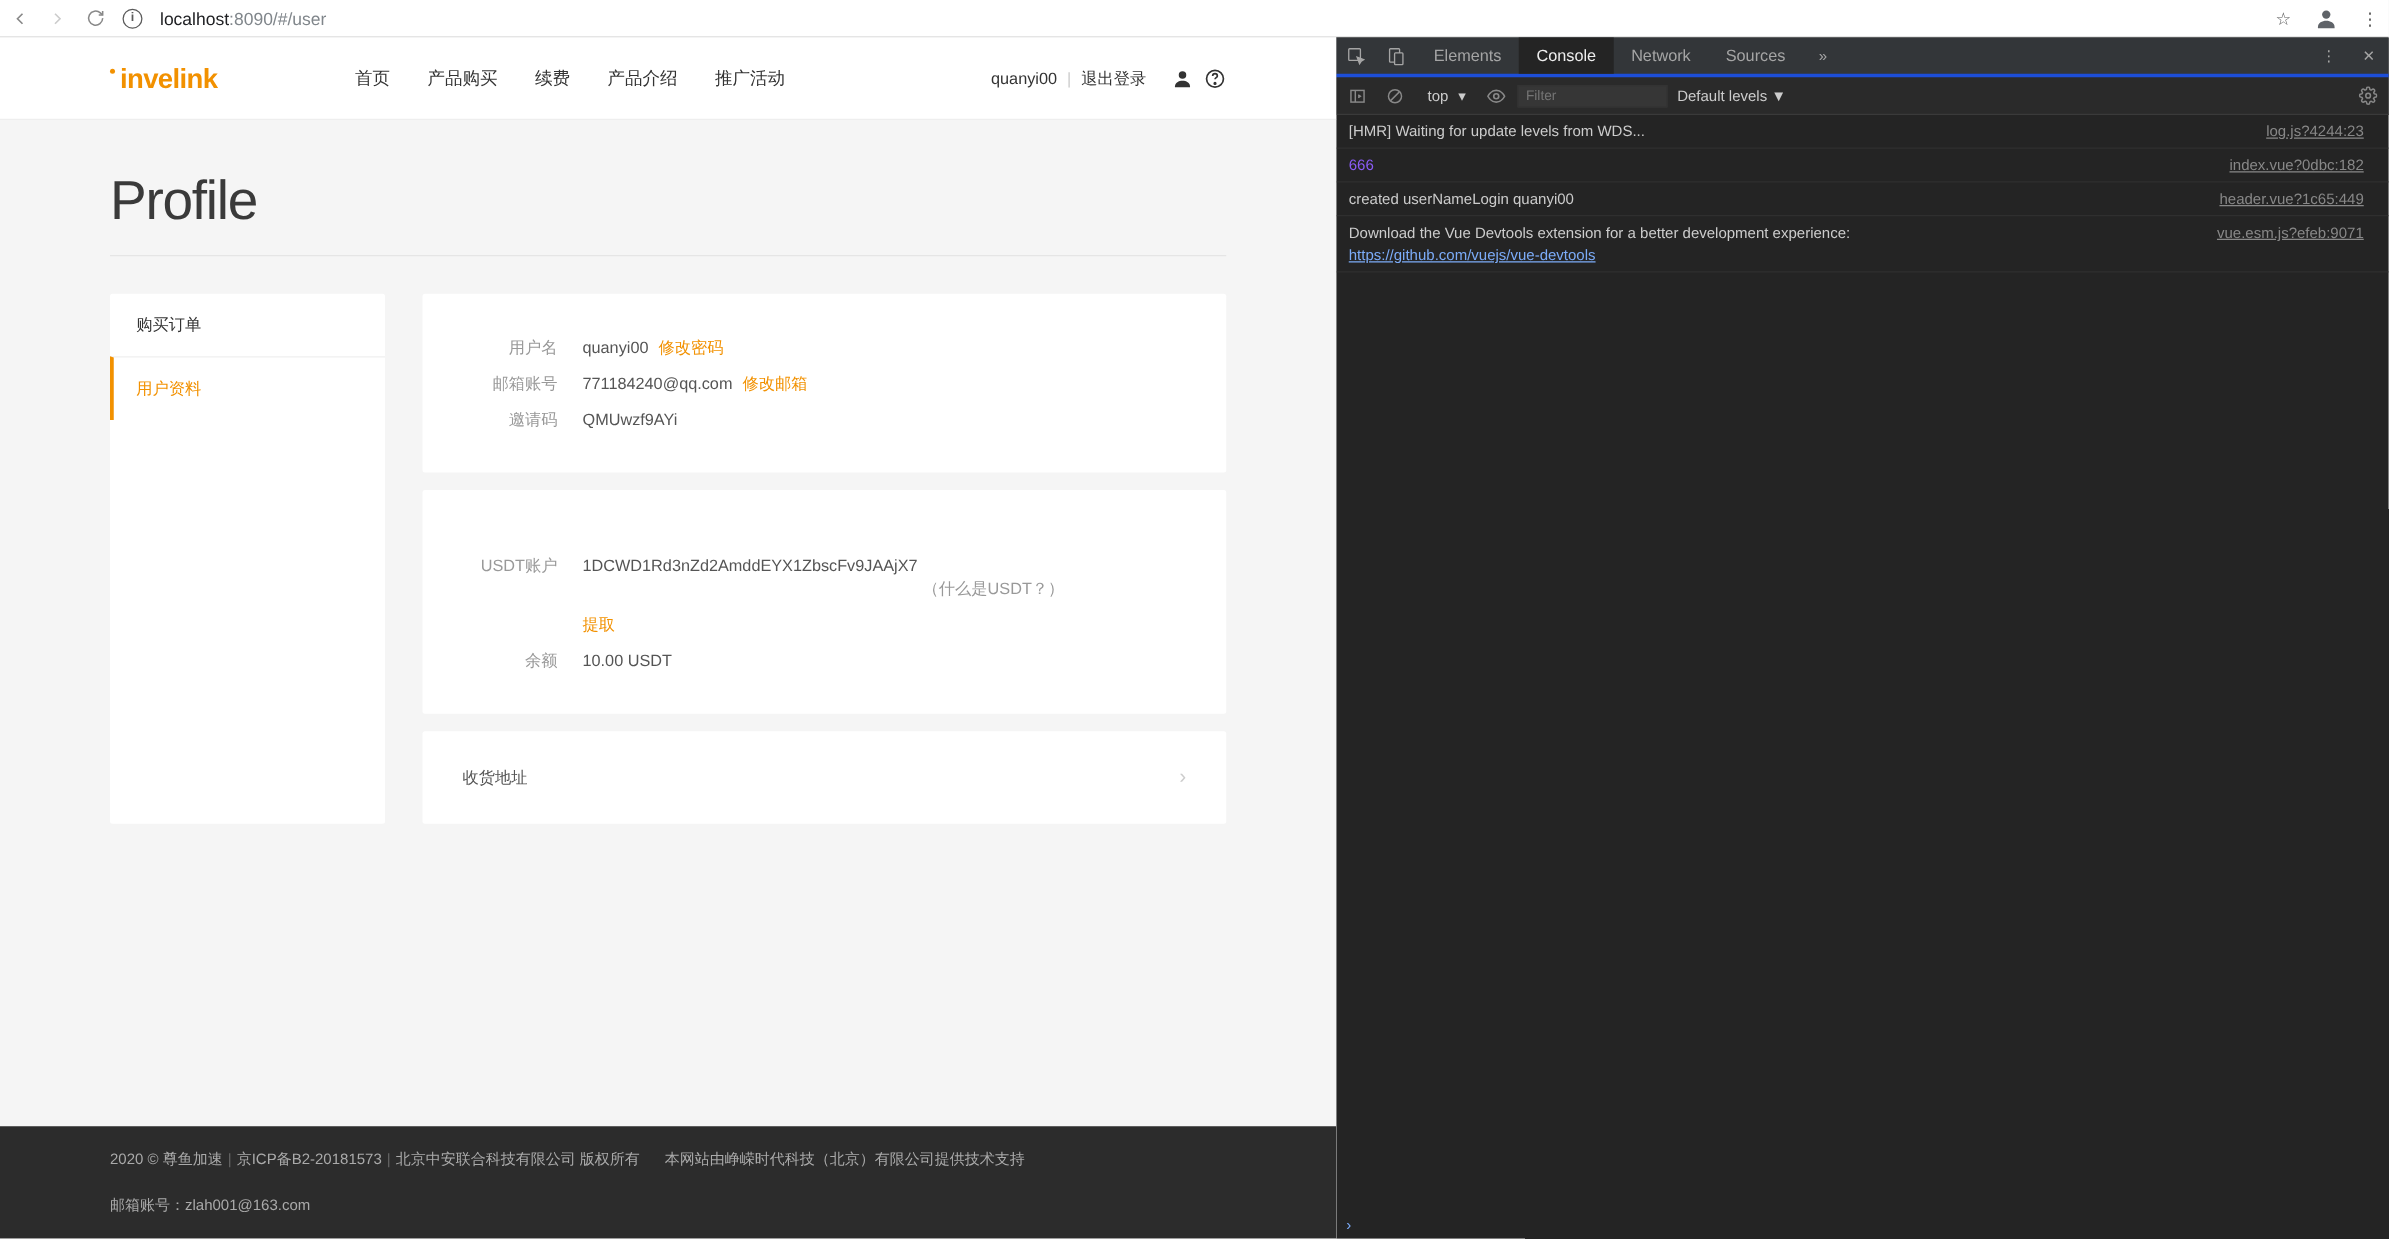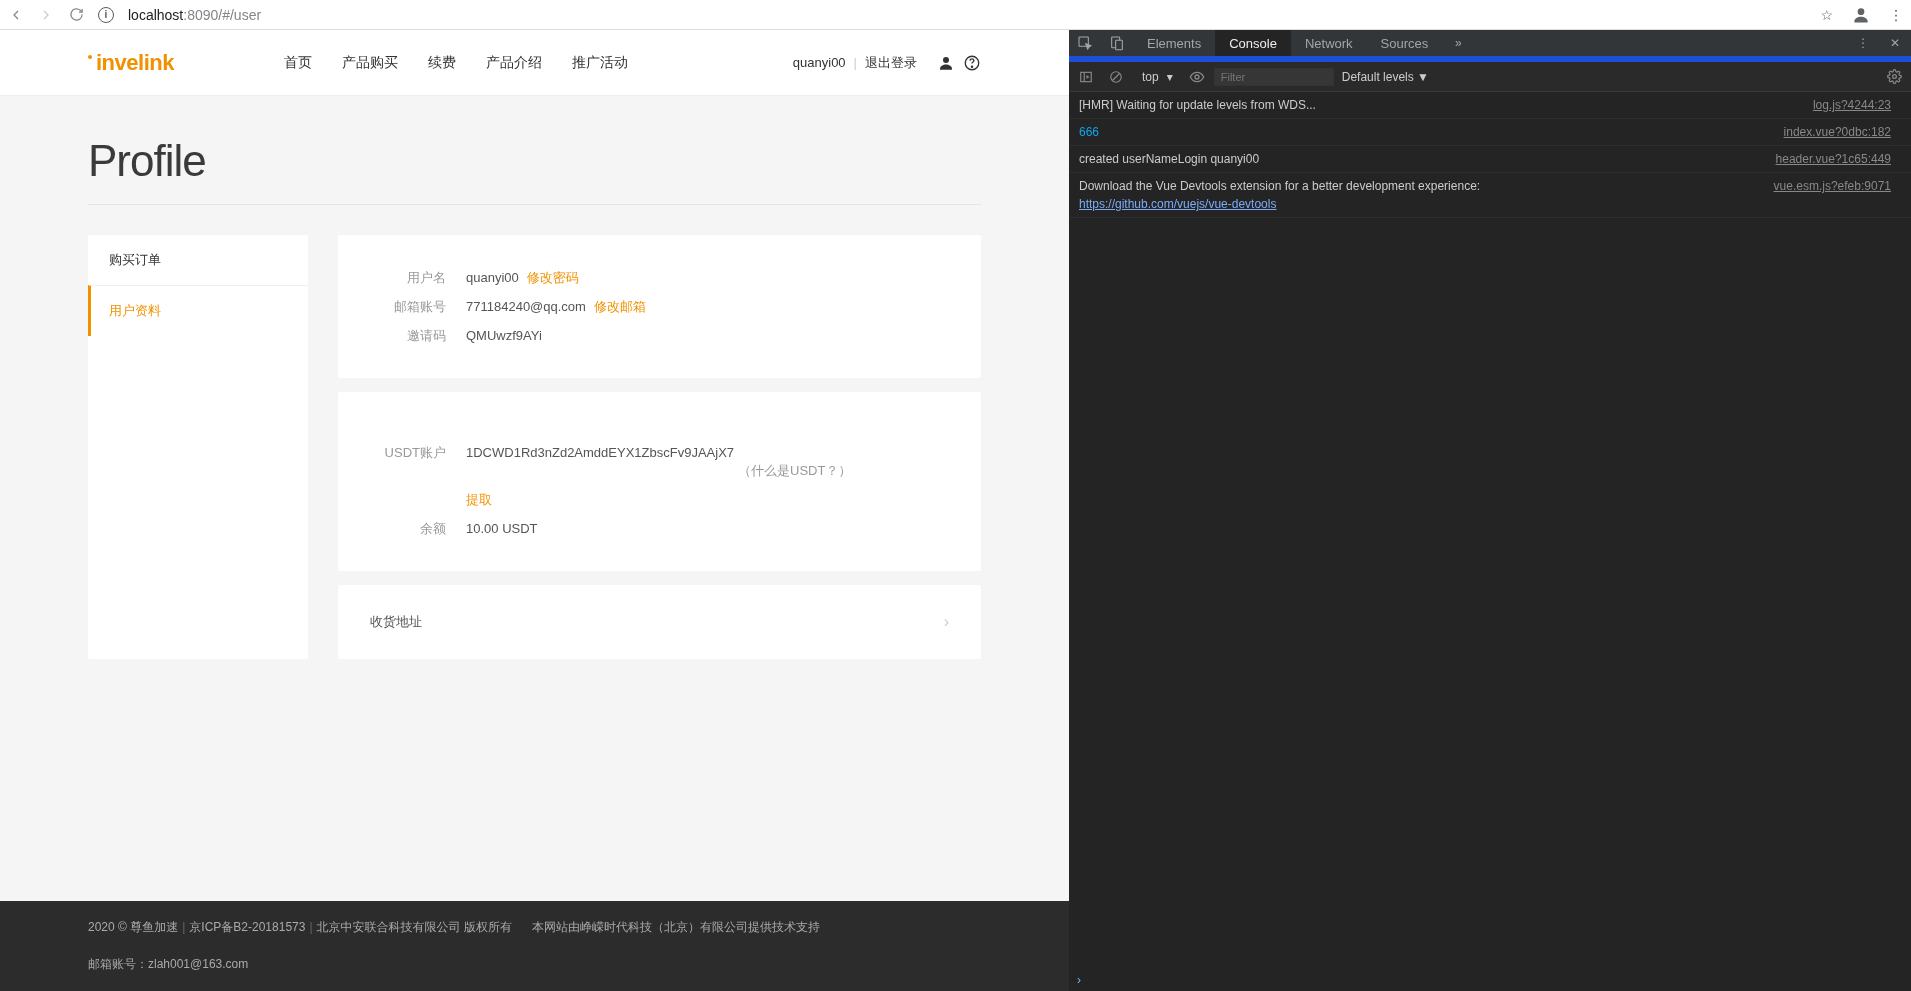--- a/index.html
+++ b/index.html
@@ -47,36 +47,36 @@
 .row .paren { color:#999; margin-left:4px;margin-top:36px;}
 .panel-shipping { display:flex; justify-content:space-between; cursor:pointer;}
 .panel-shipping .label2 { font-size:13px; color:#555;}
 .chev { color:#ccc; font-size:16px;}
 
 .footer { position:absolute; bottom:0; left:0; right:0; background:#2c2c2c; color:#aaa; font-size:12px; padding: 18px 88px; display:flex; gap: 20px; flex-wrap:wrap;}
 .footer .sep2 { color:#666; margin: 0 4px;}
 
 
 .devtools { flex:1; background:#242424; color:#ccc; font-family: Menlo, Consolas, monospace; font-size:12px; display:flex; flex-direction:column; }
-.dt-tabs { height:32px; background:#333639; display:flex; align-items:center; border-bottom:6px solid #1d4ed8;}
+.dt-tabs { height:32px; background:#333639; display:flex; align-items:center; border-bottom:3px solid #1d4ed8;}
 .dt-tab-icon { width:32px; display:flex; align-items:center; justify-content:center; color:#a5a5a5; cursor:pointer; height:100%;}
 .dt-tab { padding: 0 14px; height:100%; display:flex; align-items:center; color:#a5a5a5; cursor:pointer; font-family: -apple-system,Arial,sans-serif; font-size:13px;}
 .dt-tab.active { background:#242424; color:#eee; }
 .dt-tabs-right { margin-left:auto; display:flex; }
 .dt-toolbar { height:30px; background:#2a2a2a; border-bottom:1px solid #3a3a3a; display:flex; align-items:center; padding:0 6px; gap:8px;}
 .dt-tool { width:22px; height:22px; display:flex; align-items:center; justify-content:center; color:#888; cursor:pointer;}
 .dt-select-wrap { display:flex; align-items:center; gap:8px; border:1px solid transparent; padding:2px 6px;}
 .dt-filter { background:#363636; border:1px solid #333; color:#ccc; padding:2px 6px; font-size:11px; width:120px; font-family:inherit;}
 .dt-levels { color:#ccc; font-size:12px; font-family:-apple-system,Arial,sans-serif; cursor:pointer;}
 .dt-gear { margin-left:auto; }
 .dt-console { flex:1; overflow:auto; }
 .dt-line { display:flex; padding:4px 20px 4px 10px; border-bottom:1px solid #2f2f2f; line-height:1.5;}
 .dt-line .msg { flex:1; white-space:pre-wrap; }
 .dt-line .src { color:#888; text-decoration:underline; cursor:pointer; text-align:right; white-space:nowrap; margin-left:10px;}
-.dt-line .blue { color:#0ea5e9; }
+.dt-line .blue { color:#8b5cf6; }
 .dt-line a.vuelink { color:#7cacf8; text-decoration:underline; }
 .dt-prompt { padding:4px 8px; color:#7cacf8; }
 .eye-icon { width:18px; }
 </style>
 </head>
 <body>
 
 <div class="browser-bar">
   <div class="nav-btn">
     <svg width="16" height="16" viewBox="0 0 24 24" fill="none" stroke="currentColor" stroke-width="2">

